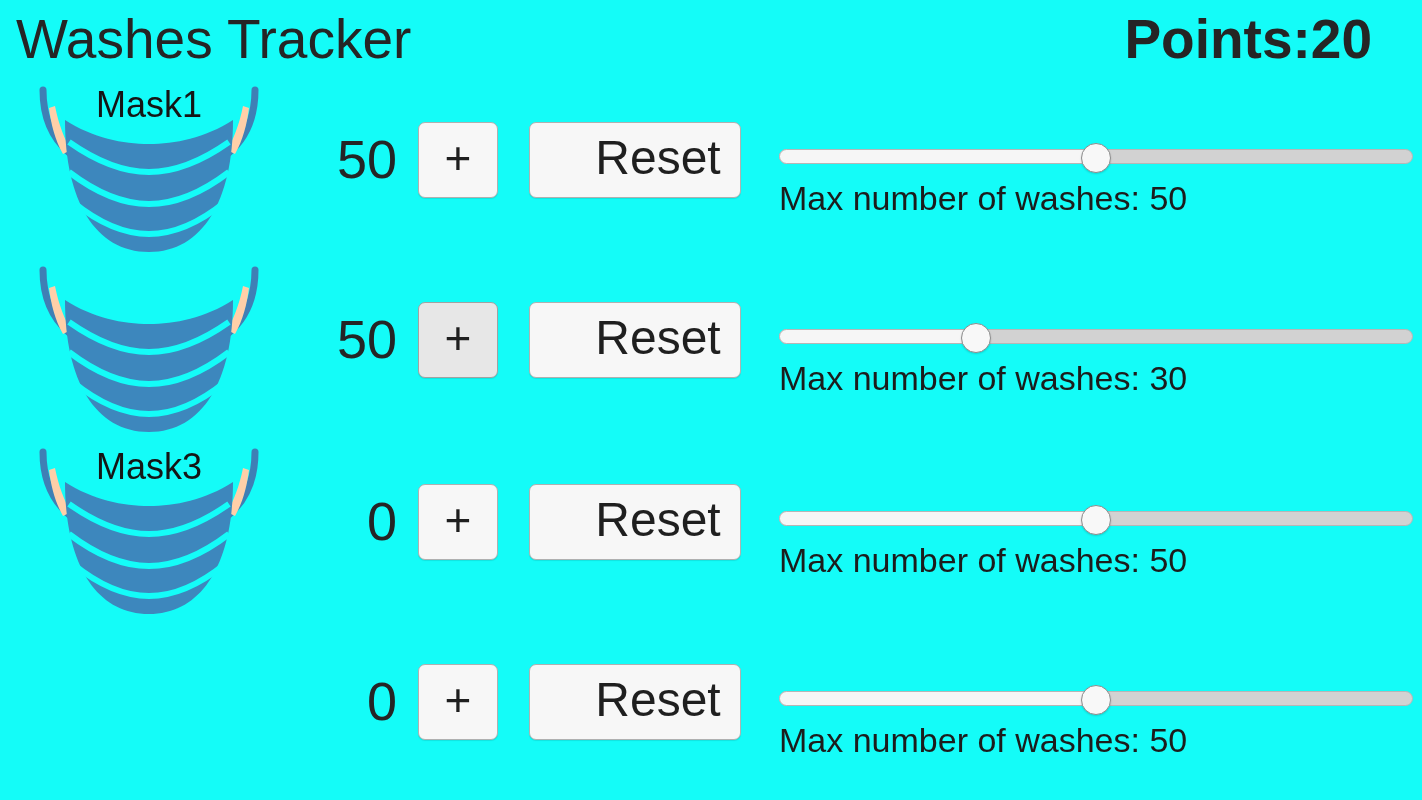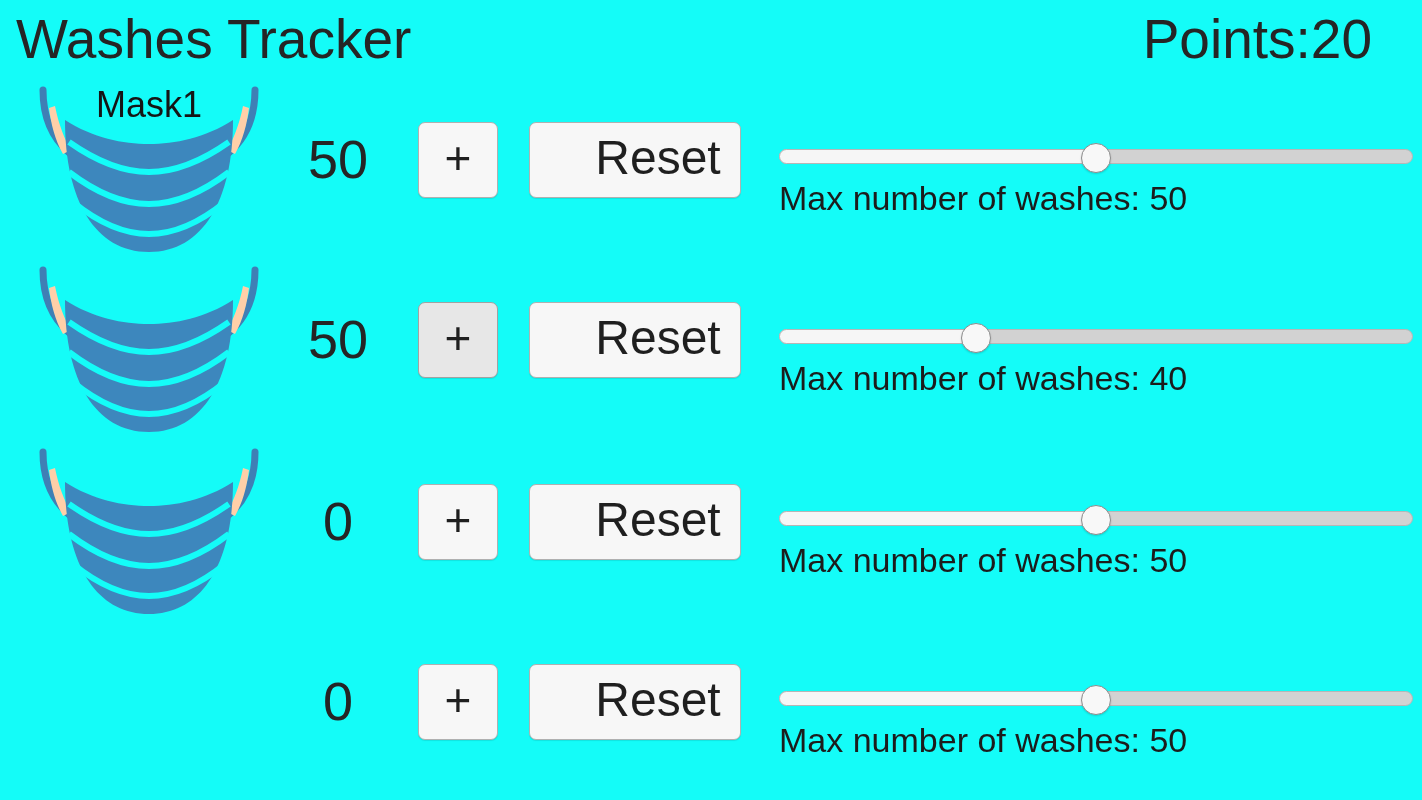--- a/index.html
+++ b/index.html
@@ -34,21 +34,21 @@
     letter-spacing: 0px;
     white-space: nowrap;
     color: #252525;
   }
   #points-display {
     position: absolute;
     right: 50px;
     top: 8px;
     font-size: 55px;
     line-height: 62px;
-    font-weight: 400;
+    font-weight: 700;
     white-space: nowrap;
     color: #252525;
   }
 
   
   .mask-row {
     position: absolute;
     left: 17px;
     width: 1422px;
     height: 180px;
@@ -86,21 +86,21 @@
     z-index: 3;
     text-shadow: 0 0 1px rgba(20,252,248,0.55);
   }
 
   
   .count-value {
     position: absolute;
     left: 262px;
     top: 50px;
     width: 118px;
-    text-align: center;
+    text-align: right;
     font-size: 54px;
     line-height: 62px;
     color: #252525;
   }
 
   
   .btn {
     position: absolute;
     background: #f7f7f7;
     border: 1px solid #b0b0b0;
@@ -267,35 +267,36 @@
   <button class="btn btn-reset">
     <span class="btn-text">Reset</span>
   </button>
 
   <div class="slider-wrap">
     <div class="slider">
       <div class="slider-track"></div>
       <div class="slider-fill" style="width: 31%;"></div>
       <div class="slider-thumb" style="left: 31%;"></div>
     </div>
-    <div class="slider-caption">Max number of washes: 40</div>
+    <div class="slider-caption">Max number of washes: 30</div>
   </div>
 </div>
 
 <div class="mask-row" id="mask-row-2">
   <div class="mask-figure">
     <svg class="mask-svg" viewBox="0 0 248 178">
       <path d="M18 10 C18 62 52 96 124 96 C196 96 230 62 230 10" fill="none" stroke="#3f7fb5" stroke-width="7" stroke-linecap="round"></path>
       <path d="M30 26 C34 46 40 60 46 70 L38 74 C30 60 26 44 24 28 Z" fill="#ffcfa8"></path>
       <path d="M218 26 C214 46 208 60 202 70 L210 74 C218 60 222 44 224 28 Z" fill="#ffcfa8"></path>
       <path d="M40 40 C40 120 70 172 124 172 C178 172 208 120 208 40 C180 58 150 64 124 64 C98 64 68 58 40 40 Z" fill="#3d87bd"></path>
       <path d="M44 62 C78 86 104 92 124 92 C144 92 170 86 204 62" fill="none" stroke="#14fcf8" stroke-width="6"></path>
       <path d="M44 92 C78 118 104 124 124 124 C144 124 170 118 204 92" fill="none" stroke="#14fcf8" stroke-width="6"></path>
       <path d="M48 122 C80 148 104 154 124 154 C144 154 168 148 200 122" fill="none" stroke="#14fcf8" stroke-width="6"></path>
     </svg>
+    <div class="mask-label">Mask3</div>
   </div>
 
   <div class="count-value">0</div>
 
   <button class="btn btn-plus">
     <span class="btn-text">+</span>
   </button>
 
   <button class="btn btn-reset">
     <span class="btn-text">Reset</span>

